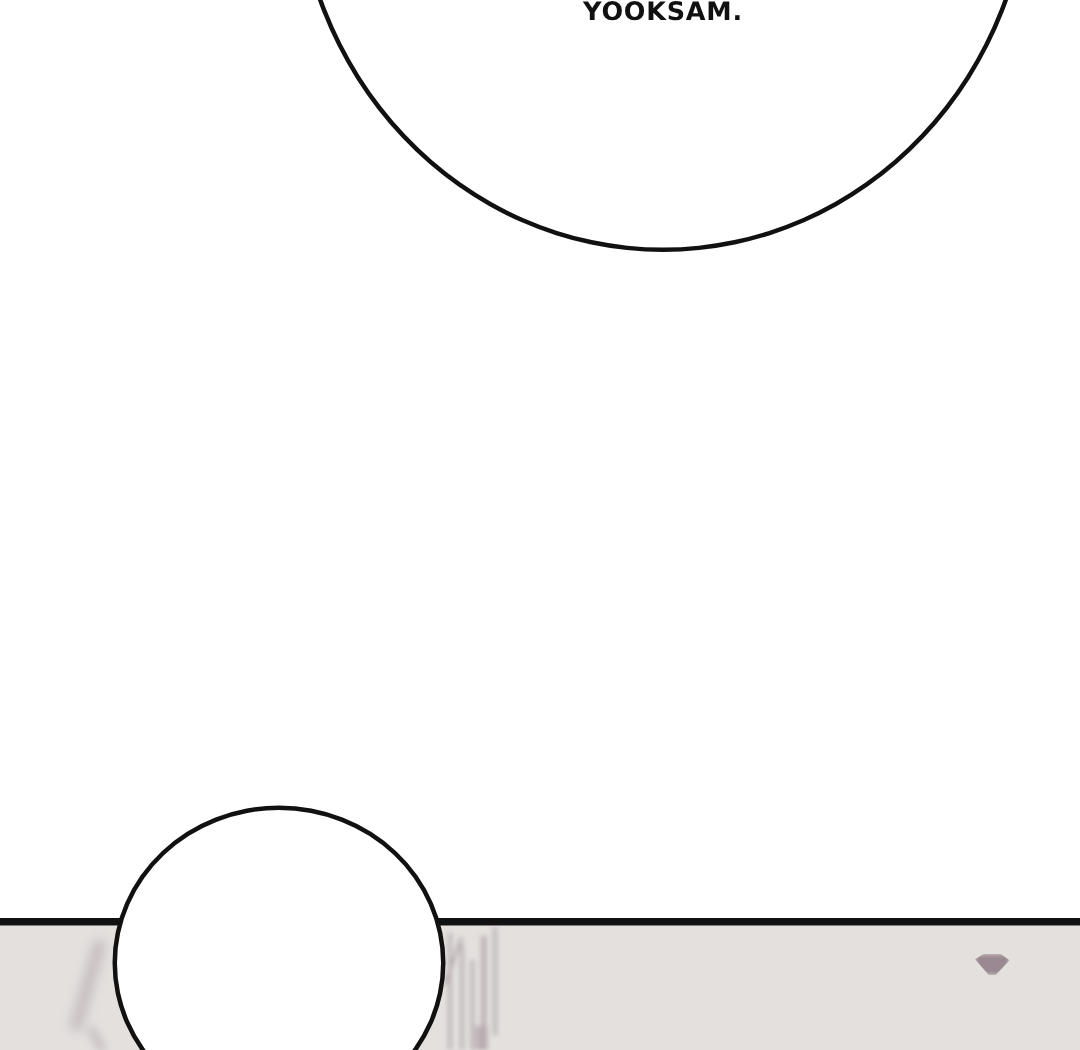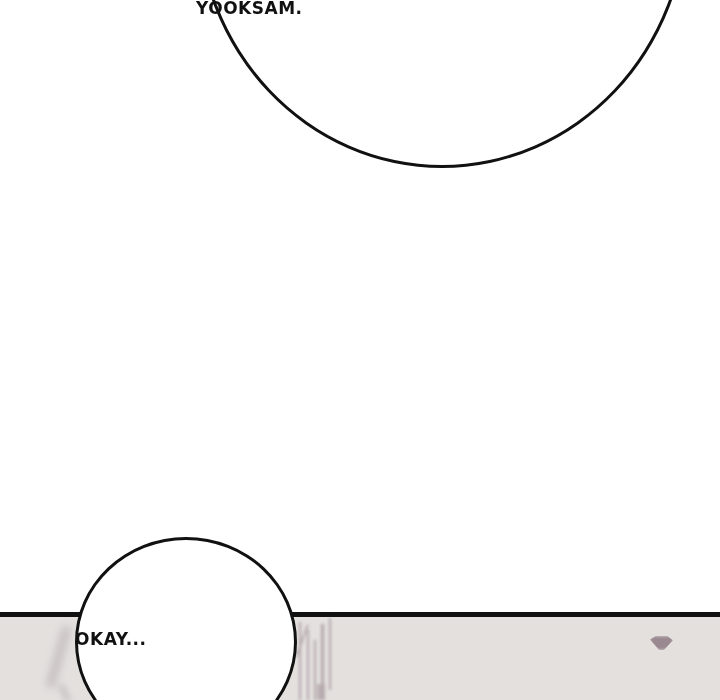--- a/index.html
+++ b/index.html
@@ -59,21 +59,21 @@
 
   
   .bubble{
     position:absolute;background:var(--paper);
     border:3px solid var(--ink);border-radius:50%;
   }
   .bubble-top{left:196px;top:-352px;width:492px;height:520px;z-index:2;}
   .bubble-bottom{left:75px;top:537px;width:222px;height:210px;z-index:3;}
 
   .bubble-text{
-    position:absolute;color:var(--ink);
+    position:absolute;text-align:center;color:var(--ink);
     font-size:17px;font-weight:bold;letter-spacing:.5px;line-height:1.1;
   }
   .text-top{left:196px;top:-1px;width:492px;z-index:4;}
   .text-bottom{left:75px;top:630px;width:222px;z-index:4;}
 </style>
 </head>
 <body>
 
 <div class="panel">
 
@@ -92,15 +92,14 @@
     <div class="s s6"></div>
     <div class="s s7"></div>
   </div>
 
   <div class="bird"></div>
 
   <div class="bubble bubble-top"></div>
   <div class="bubble-text text-top">YOOKSAM.</div>
 
   <div class="bubble bubble-bottom"></div>
-  <div class="bubble-text text-bottom">OKAY...</div>
 
 </div>
 
 </body></html>

